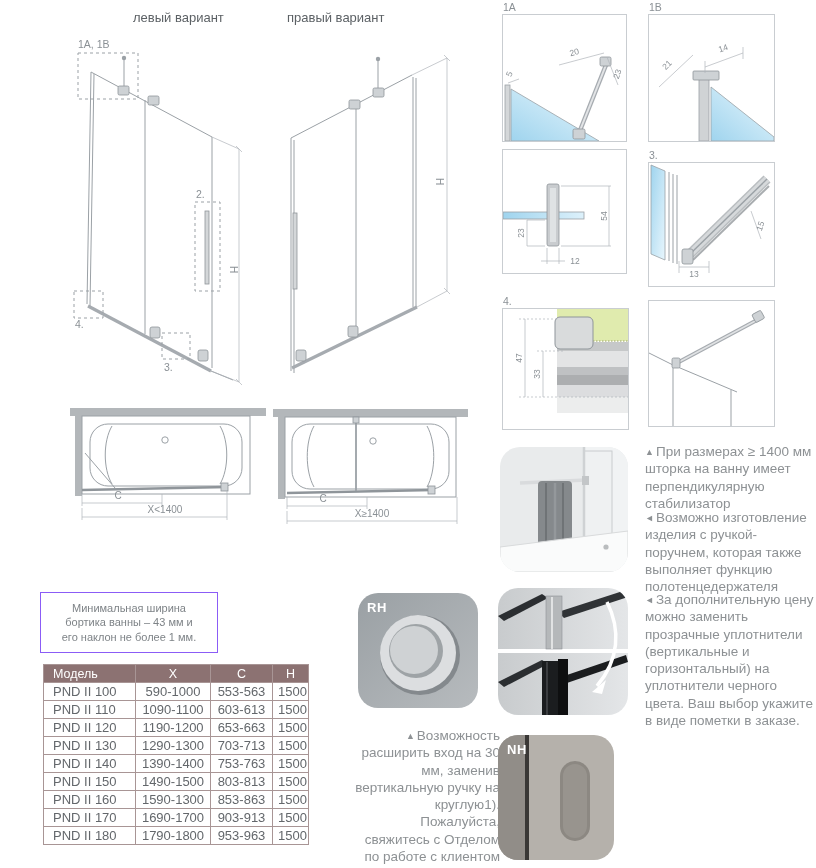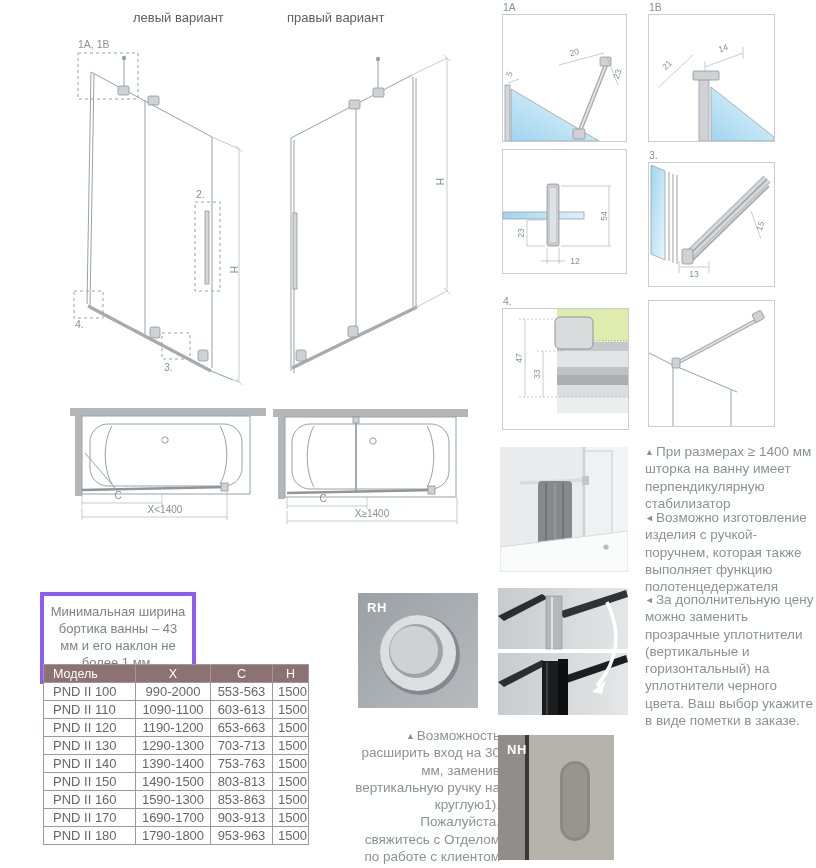--- a/index.html
+++ b/index.html
@@ -11,31 +11,31 @@
   .det-box{position:absolute;border:1px solid #c9cdd1;background:#fff;}
   .det-box svg{display:block;}
   svg text{font-family:"Liberation Sans",sans-serif;}
   .dim{font-size:8.5px;fill:#8a9095;}
   .callout{font-size:10.5px;fill:#8a9095;}
   .hlabel{font-size:10px;fill:#8a9095;}
   .ln{stroke:#9ba1a6;stroke-width:1;fill:none;}
   .thin{stroke:#b0b5ba;stroke-width:.7;fill:none;}
   .dash{stroke:#9ba1a6;stroke-width:1;fill:none;stroke-dasharray:3,3;}
   .fit{fill:#ced2d5;stroke:#8f959a;stroke-width:.8;}
-  .note-box{border:4px solid #8b5cf6;color:#7e8387;font-size:13px;line-height:1.3;
-            text-align:center;padding:8px 6px;width:136px;}
+  .note-box{border:1px solid #8b5cf6;color:#7e8387;font-size:11px;line-height:1.3;
+            text-align:center;padding:8px 20px;width:136px;}
   table.spec{border-collapse:collapse;table-layout:fixed;width:265px;font-size:13px;}
   table.spec th,table.spec td{border:1px solid #a89595;height:17px;padding:0 5px;}
   table.spec th{background:#8c7272;color:#fff;font-weight:normal;text-align:center;font-size:12.5px;}
   table.spec th.first{text-align:left;padding-left:9px;}
   table.spec td{color:#63676b;text-align:center;background:#fff;}
   table.spec td.first{text-align:left;padding-left:9px;}
   .anno{font-size:13.5px;line-height:1.28;color:#8d9194;}
   .anno .blt{font-size:9px;vertical-align:1px;margin-right:2px;}
-  .photo{position:absolute;overflow:hidden;}
+  .photo{position:absolute;overflow:hidden;border-radius:20px;}
   .photo-tag{position:absolute;left:9px;top:7px;color:#fff;font-weight:bold;font-size:13px;letter-spacing:.5px;}
 </style>
 </head>
 <body>
 
 <div class="page">
 
   <div class="abs diag-title" style="left:133px;top:10px;">левый вариант</div>
   <div class="abs diag-title" style="left:287px;top:10px;">правый вариант</div>
 
@@ -402,21 +402,21 @@
       </colgroup>
     <tbody>
         <tr>
       <th class="first">Модель</th>
       <th>X</th>
       <th>C</th>
       <th>H</th>
     </tr>
     <tr>
           <td class="first">PND II 100</td>
-          <td>990-2000</td>
+          <td>590-1000</td>
           <td>553-563</td>
           <td>1500</td>
         </tr>
     <tr>
           <td class="first">PND II 110</td>
           <td>1090-1100</td>
           <td>603-613</td>
           <td>1500</td>
         </tr>
     <tr>

